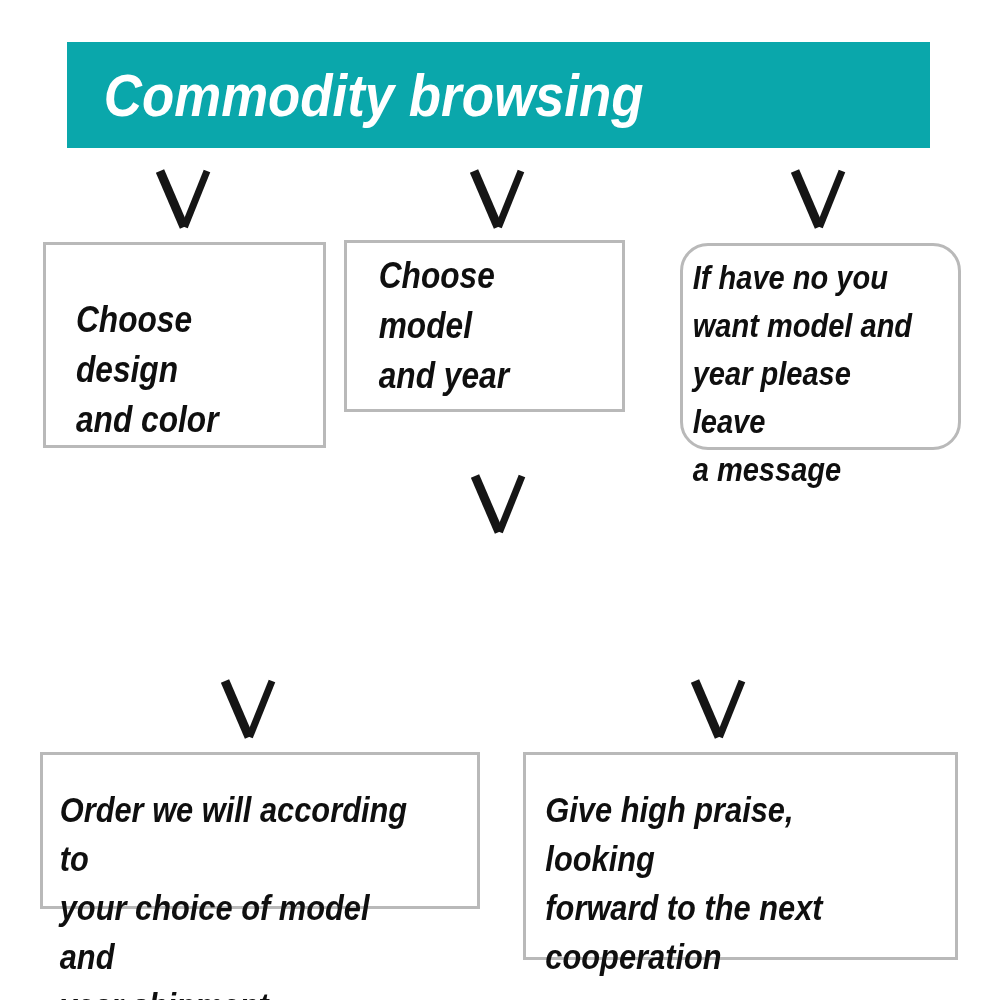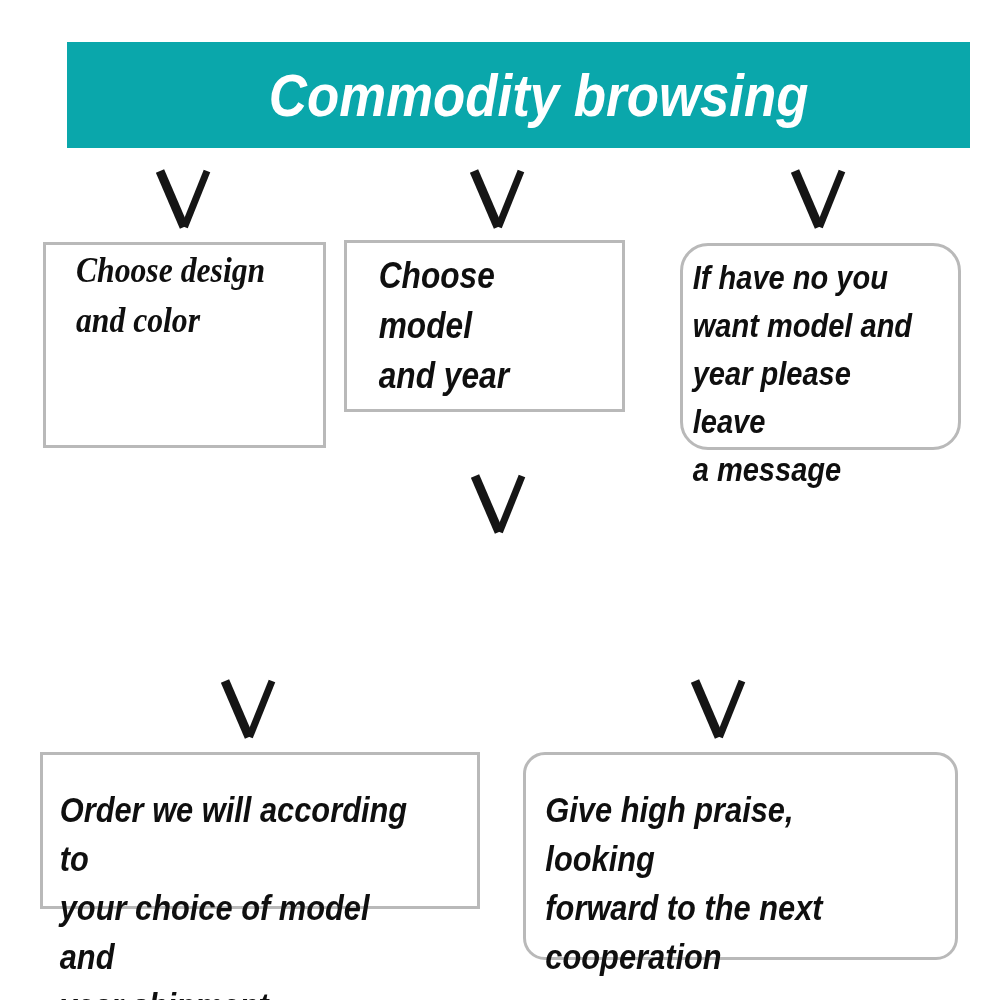--- a/index.html
+++ b/index.html
@@ -11,22 +11,21 @@
     font-family: "Liberation Sans", sans-serif;
     overflow: hidden;
   }
   .banner {
     position: absolute;
     left: 67px;
     width: 863px;
     background: var(--teal, #0aa7ab);
     display: flex;
     align-items: center;
-    justify-content: center;
-    padding-left: 40px;
+    justify-content: flex-start;
   }
   .banner1 { top: 42px;  height: 106px; }
   .banner2 { top: 550px; height: 113px; }
   .banner-text {
     color: var(--banner_text, #ffffff);
     font-size: 60px;
     font-style: italic;
     font-weight: bold;
     white-space: nowrap;
     transform: scaleX(0.88);
@@ -40,29 +39,29 @@
     display: flex;
   }
   .box-text {
     font-style: italic;
     font-weight: bold;
     color: var(--text, #0f0f0f);
     white-space: pre-line;
     transform: scaleX(0.88);
     transform-origin: left center;
   }
-  .box1 { left: 43px;  top: 242px; width: 283px; height: 206px; align-items: flex-start; font-family: Liberation Serif, serif; }
+  .box1 { left: 43px;  top: 242px; width: 283px; height: 206px; align-items: flex-end; }
   .box1 .box-text { font-size: 36px; line-height: 50px; padding-left: 34px; }
   .box2 { left: 344px; top: 240px; width: 281px; height: 172px; align-items: center; }
   .box2 .box-text { font-size: 36px; line-height: 50px; padding-left: 36px; }
   .box3 { left: 680px; top: 243px; width: 281px; height: 207px; align-items: flex-start; border-radius: 28px; }
   .box3 .box-text { font-size: 33px; line-height: 48px; padding-left: 11px; padding-top: 8px; }
   .box4 { left: 40px;  top: 752px; width: 440px; height: 157px; align-items: flex-start; }
   .box4 .box-text { font-size: 35px; line-height: 49px; padding-left: 19px; padding-top: 30px; }
-  .box5 { left: 523px; top: 752px; width: 435px; height: 208px; align-items: flex-start; border-radius: 22px; }
+  .box5 { left: 523px; top: 752px; width: 435px; height: 208px; align-items: flex-start; }
   .box5 .box-text { font-size: 35px; line-height: 49px; padding-left: 22px; padding-top: 30px; }
   .arrow {
     position: absolute;
     width: 58px;
     height: 64px;
   }
   .a1 { left: 154px; top: 167px; }
   .a2 { left: 468px; top: 167px; }
   .a3 { left: 789px; top: 167px; }
   .a4 { left: 469px; top: 472px; }

